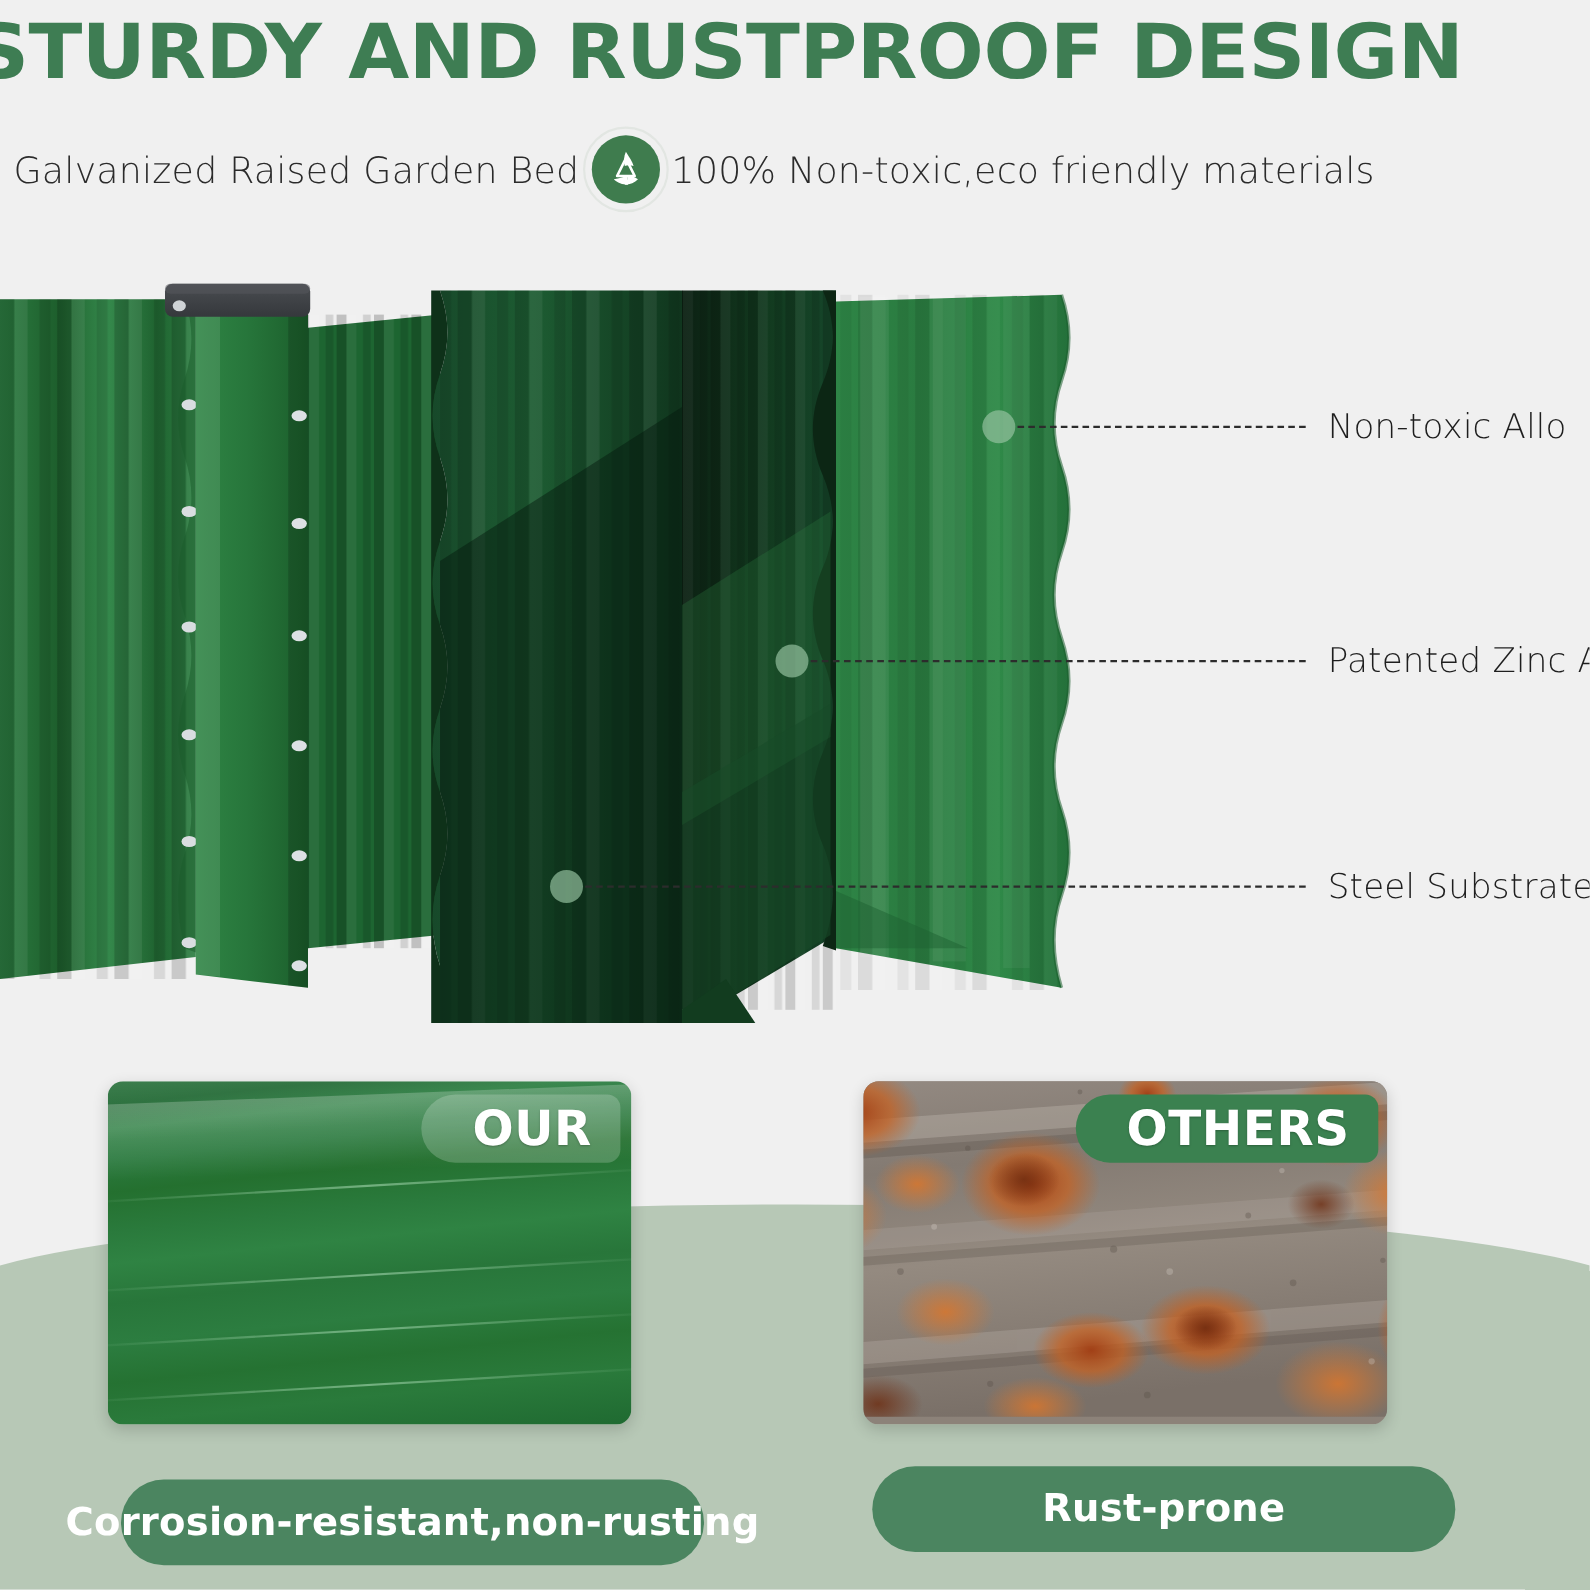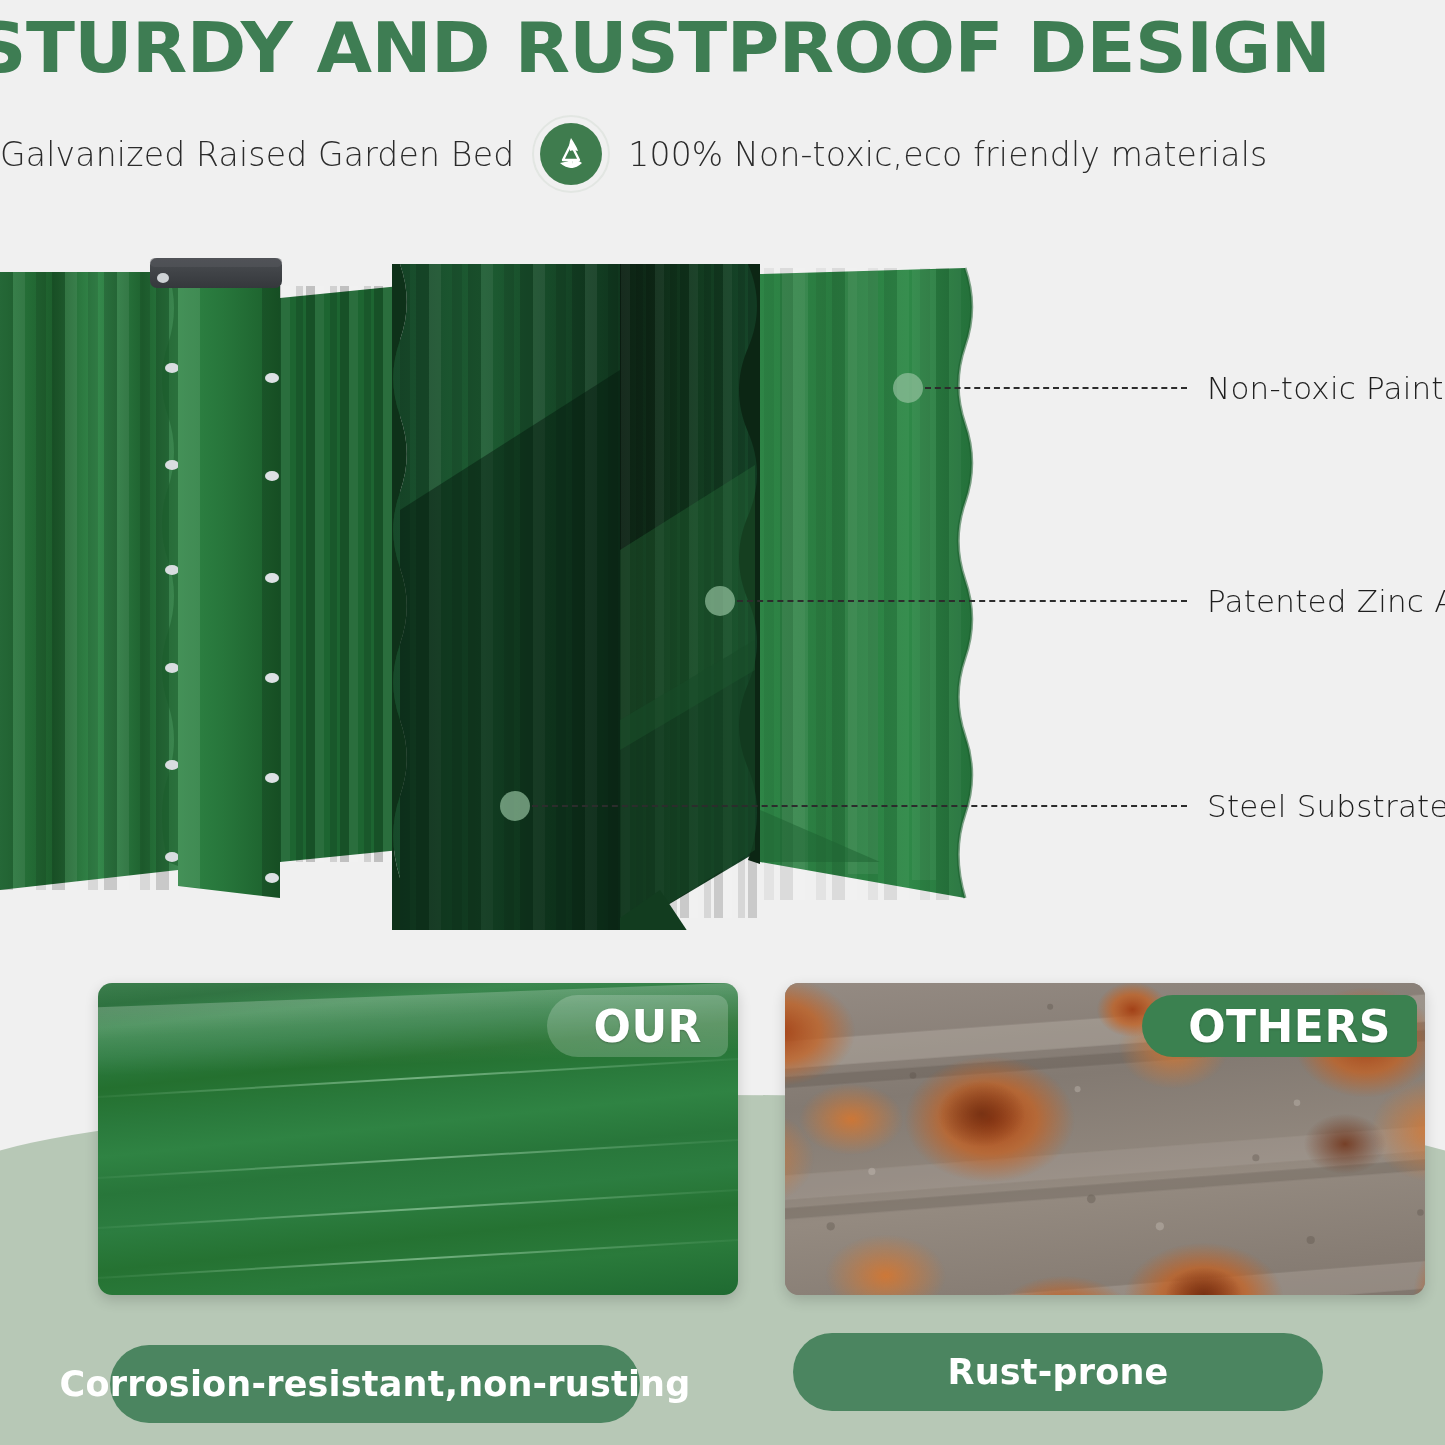--- a/index.html
+++ b/index.html
@@ -30,22 +30,22 @@
     font-size:69px;
     letter-spacing:-0.5px;
     color:#3e7d53;
     line-height:1.0;
     padding-top:14px;
     white-space:nowrap;
     transform:scaleX(1.04);
     transform-origin:center;
   }
   .subtitle-row{
-    display:flex; align-items:center; 
-    gap:18px; margin-top:32px;
+    display:flex; align-items:center; justify-content:center;
+    gap:3px; margin-top:32px;
   }
   .sub-text{
     font-family:"DejaVu Sans", sans-serif;
     font-size:33px; color:#2b2b2b; font-weight:300;
     letter-spacing:0.2px; white-space:nowrap;
   }
   .eco-badge{
     width:78px; height:78px; border-radius:50%;
     background:#f0f0f0;
     border:2px solid #e2e6e2;
@@ -83,21 +83,21 @@
   }
   #callout-paint{ left:893px; top:370px; }
   #callout-paint .lead{ width:262px; }
   #callout-zinc{ left:705px; top:583px; }
   #callout-zinc .lead{ width:450px; }
   #callout-steel{ left:500px; top:788px; }
   #callout-steel .lead{ width:655px; }
 
   
   .compare{ position:absolute; left:0; top:975px; width:1445px; height:470px; z-index:7; }
-  .card{ position:absolute; width:640px; height:312px; border-radius:14px; overflow:hidden;
+  .card{ position:absolute; width:476px; height:312px; border-radius:14px; overflow:hidden;
          box-shadow:0 5px 14px rgba(0,0,0,0.16); }
   #card-our{ left:98px; top:8px; }
   #card-others{ left:785px; top:8px;padding-left:20px; }
   .card-inner{ position:absolute; inset:0; }
 
   .our-fill{
     position:absolute; inset:0;
     background:
       linear-gradient(176deg, rgba(255,255,255,0.13) 0%, rgba(255,255,255,0) 16%),
       linear-gradient(174deg,
@@ -353,21 +353,21 @@
     <g>
       <path d="M646,668 L760,608 L760,640 L672,700 L646,700 Z" fill="#14insufficient" opacity="0"></path>
       <path d="M620,668 L660,640 L700,700 L620,700 Z" fill="#123c1f"></path>
     </g>
   </svg>
 </div>
 
 <div class="callout" id="callout-paint">
   <span class="dot"></span>
   <span class="lead"></span>
-  <span class="ctext">Non-toxic Paint</span>
+  <span class="ctext">Non-toxic Allo</span>
 </div>
 
 <div class="callout" id="callout-zinc">
   <span class="dot"></span>
   <span class="lead"></span>
   <span class="ctext">Patented Zinc Allo Coating</span>
 </div>
 
 <div class="callout" id="callout-steel">
   <span class="dot"></span>

